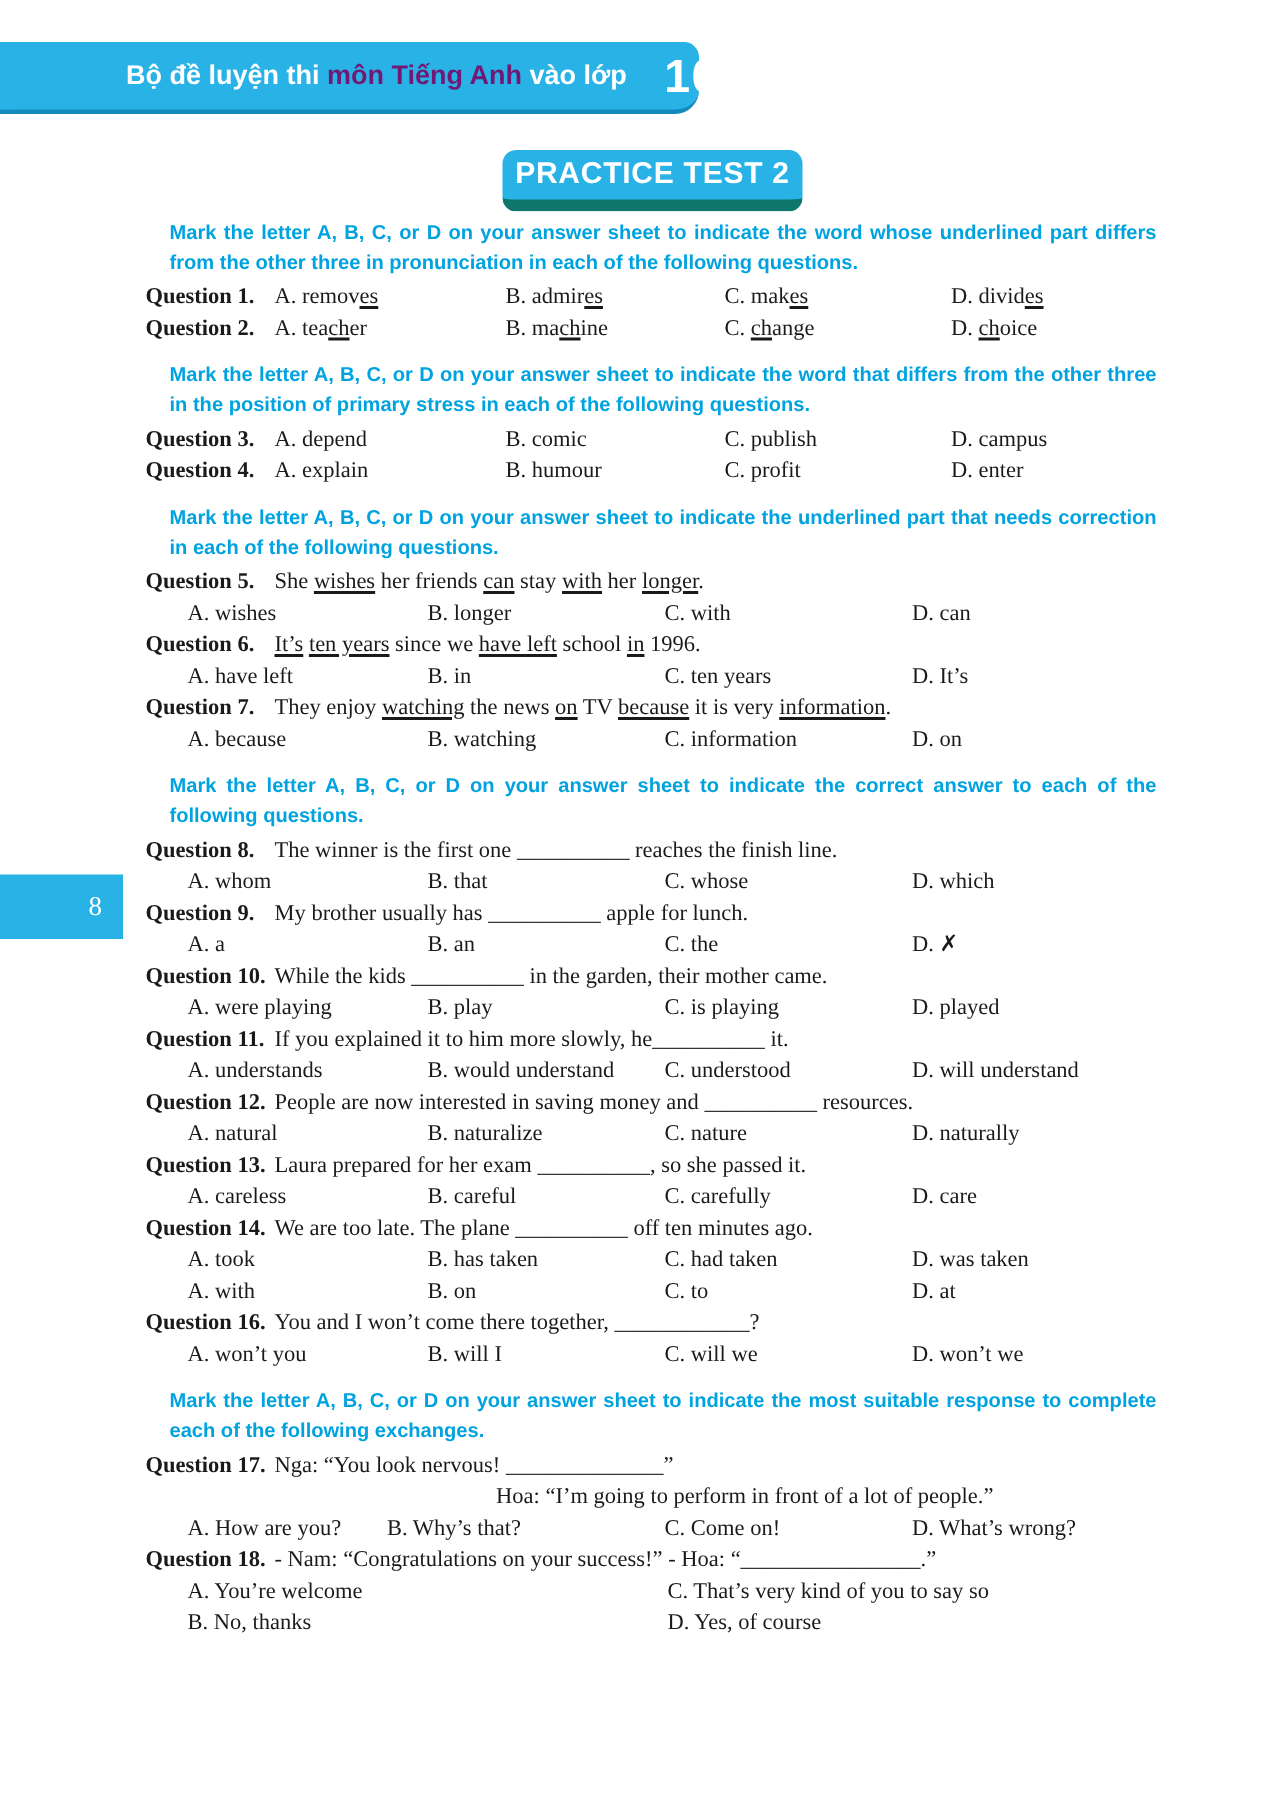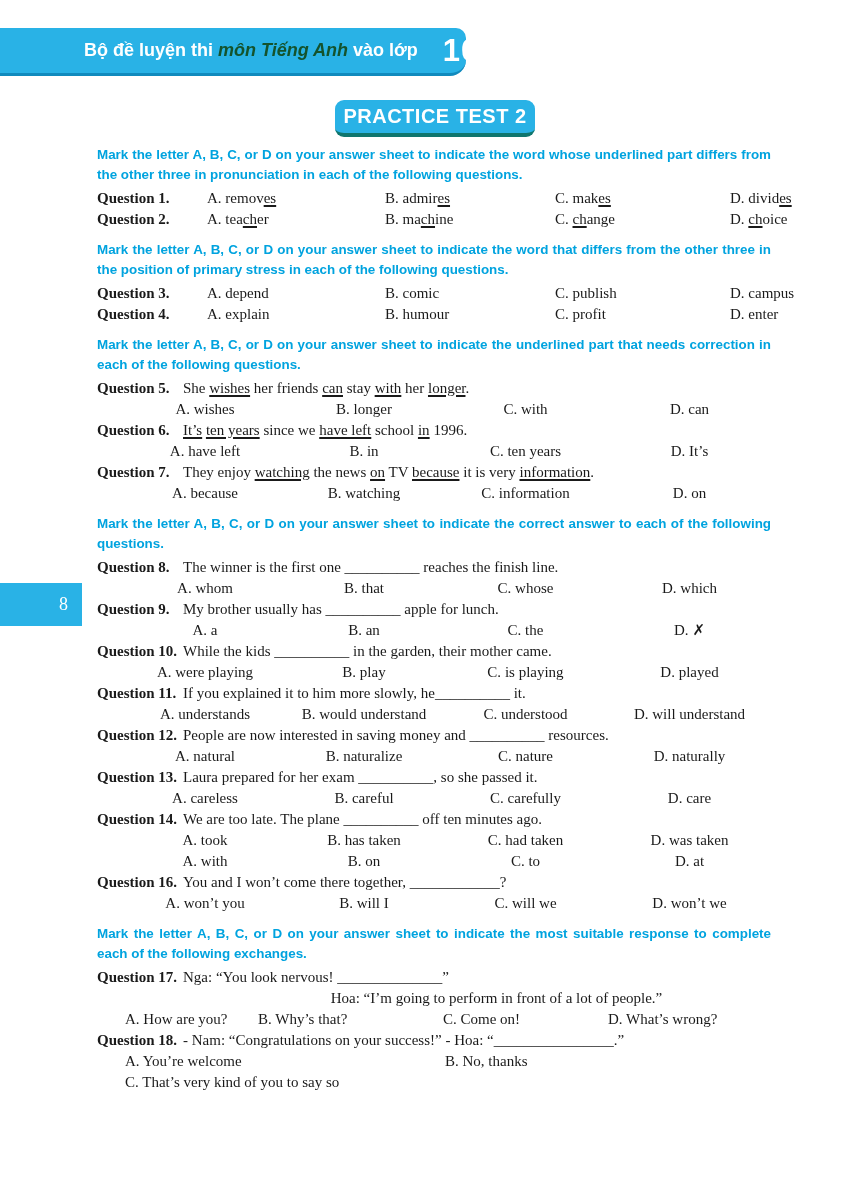--- a/index.html
+++ b/index.html
@@ -10,58 +10,58 @@
   }
   
   .header-bar {
     position:absolute; top:28px; left:0; width:466px; height:48px;
     background:#29b2e6; border-bottom:3px solid #118abd;
     border-radius:0 10px 16px 0;
     display:flex; align-items:center; padding-left:84px; box-sizing:border-box;
     font-family:"Liberation Sans", sans-serif; font-weight:bold;
     color:#ffffff; font-size:18px; white-space:nowrap;
   }
-  .header-bar .dark { color:#14532d;font-style:italic; }
+  .header-bar .dark { color:#701a75; }
   .header-bar .big { font-size:31px; margin-left:20px; letter-spacing:1px; }
   .header-bar span { margin-right:5px; }
   
   .banner {
     position:absolute; top:100px; left:335px; width:200px; height:33px;
-    background:#29b2e6; border-bottom:4px solid #0f766e; border-radius:9px;
+    background:#29b2e6; border-bottom:8px solid #0f766e; border-radius:9px;
     display:flex; align-items:center; justify-content:center;
     font-family:"Liberation Sans", sans-serif; font-weight:bold;
     color:#ffffff; font-size:20px; letter-spacing:0.5px;
   }
   
   .page-tab {
     position:absolute; top:583px; left:0; width:82px; height:43px;
     background:#29b2e6; color:#ffffff;
     display:flex; align-items:center; justify-content:flex-end;
     padding-right:14px; box-sizing:border-box;
     font-size:18px; font-family:"Liberation Serif", serif;
   }
   
   .content {
     position:absolute; top:145px; left:97px; width:674px;
     font-size:15px; line-height:21px;
   }
   .instruction {
-    margin:10px 0 3px 0;
+    margin:10px 0 3px 16px;
     font-family:"Liberation Sans", sans-serif; font-weight:bold;
     font-size:13.4px; line-height:20px; color:#00a3df;
     text-align:justify;
   }
   .instruction:first-child { margin-top:0; }
   .q-label { font-weight:bold; display:inline-block; min-width:86px; }
-  .q-row { display:grid; grid-template-columns:86px 154px 146px 151px 1fr;gap:24px; }
+  .q-row { display:grid; grid-template-columns:86px 154px 146px 151px 1fr; }
   .q-row .q-label { min-width:0; }
   .q-stem { }
   .q-stem2 { padding-left:125px;text-align:center; }
   .opt-row { display:grid; padding-left:28px; }
-  .opts4 { grid-template-columns:160px 158px 165px 1fr;text-align:center; }
+  .opts4 { grid-template-columns:160px 158px 165px 1fr; }
   .opts-exchange { grid-template-columns:133px 185px 165px 1fr; }
   .opts-two { grid-template-columns:320px 1fr; }
   .opt { white-space:nowrap; }
   .u { text-decoration:underline; text-decoration-thickness:1.5px; text-underline-offset:2px; }
 </style>
 </head>
 <body>
 
 <div class="page">
 
@@ -199,18 +199,19 @@
       <div class="q-stem2"><span>Hoa: “I’m going to perform in front of a lot of people.”</span></div>
       <div class="opt-row opts-exchange">
         <span class="opt"><span>A. </span><span>How are you?</span></span>
         <span class="opt"><span>B. </span><span>Why’s that?</span></span>
         <span class="opt"><span>C. </span><span>Come on!</span></span>
         <span class="opt"><span>D. </span><span>What’s wrong?</span></span>
       </div>
       <div class="q-stem"><span class="q-label">Question 18.</span><span>- Nam: “Congratulations on your success!” - Hoa: “________________.”</span></div>
       <div class="opt-row opts-two">
         <span class="opt"><span>A. </span><span>You’re welcome</span></span>
+        <span class="opt"><span>C. </span><span>That’s very kind of you to say so</span></span>
         <span class="opt"><span>B. </span><span>No, thanks</span></span>
-        <span class="opt"><span>C. </span><span>That’s very kind of you to say so</span></span>
+        <span class="opt"><span>D. </span><span>Yes, of course</span></span>
       </div>
     </main>
 
 </div>
 
 </body></html>

